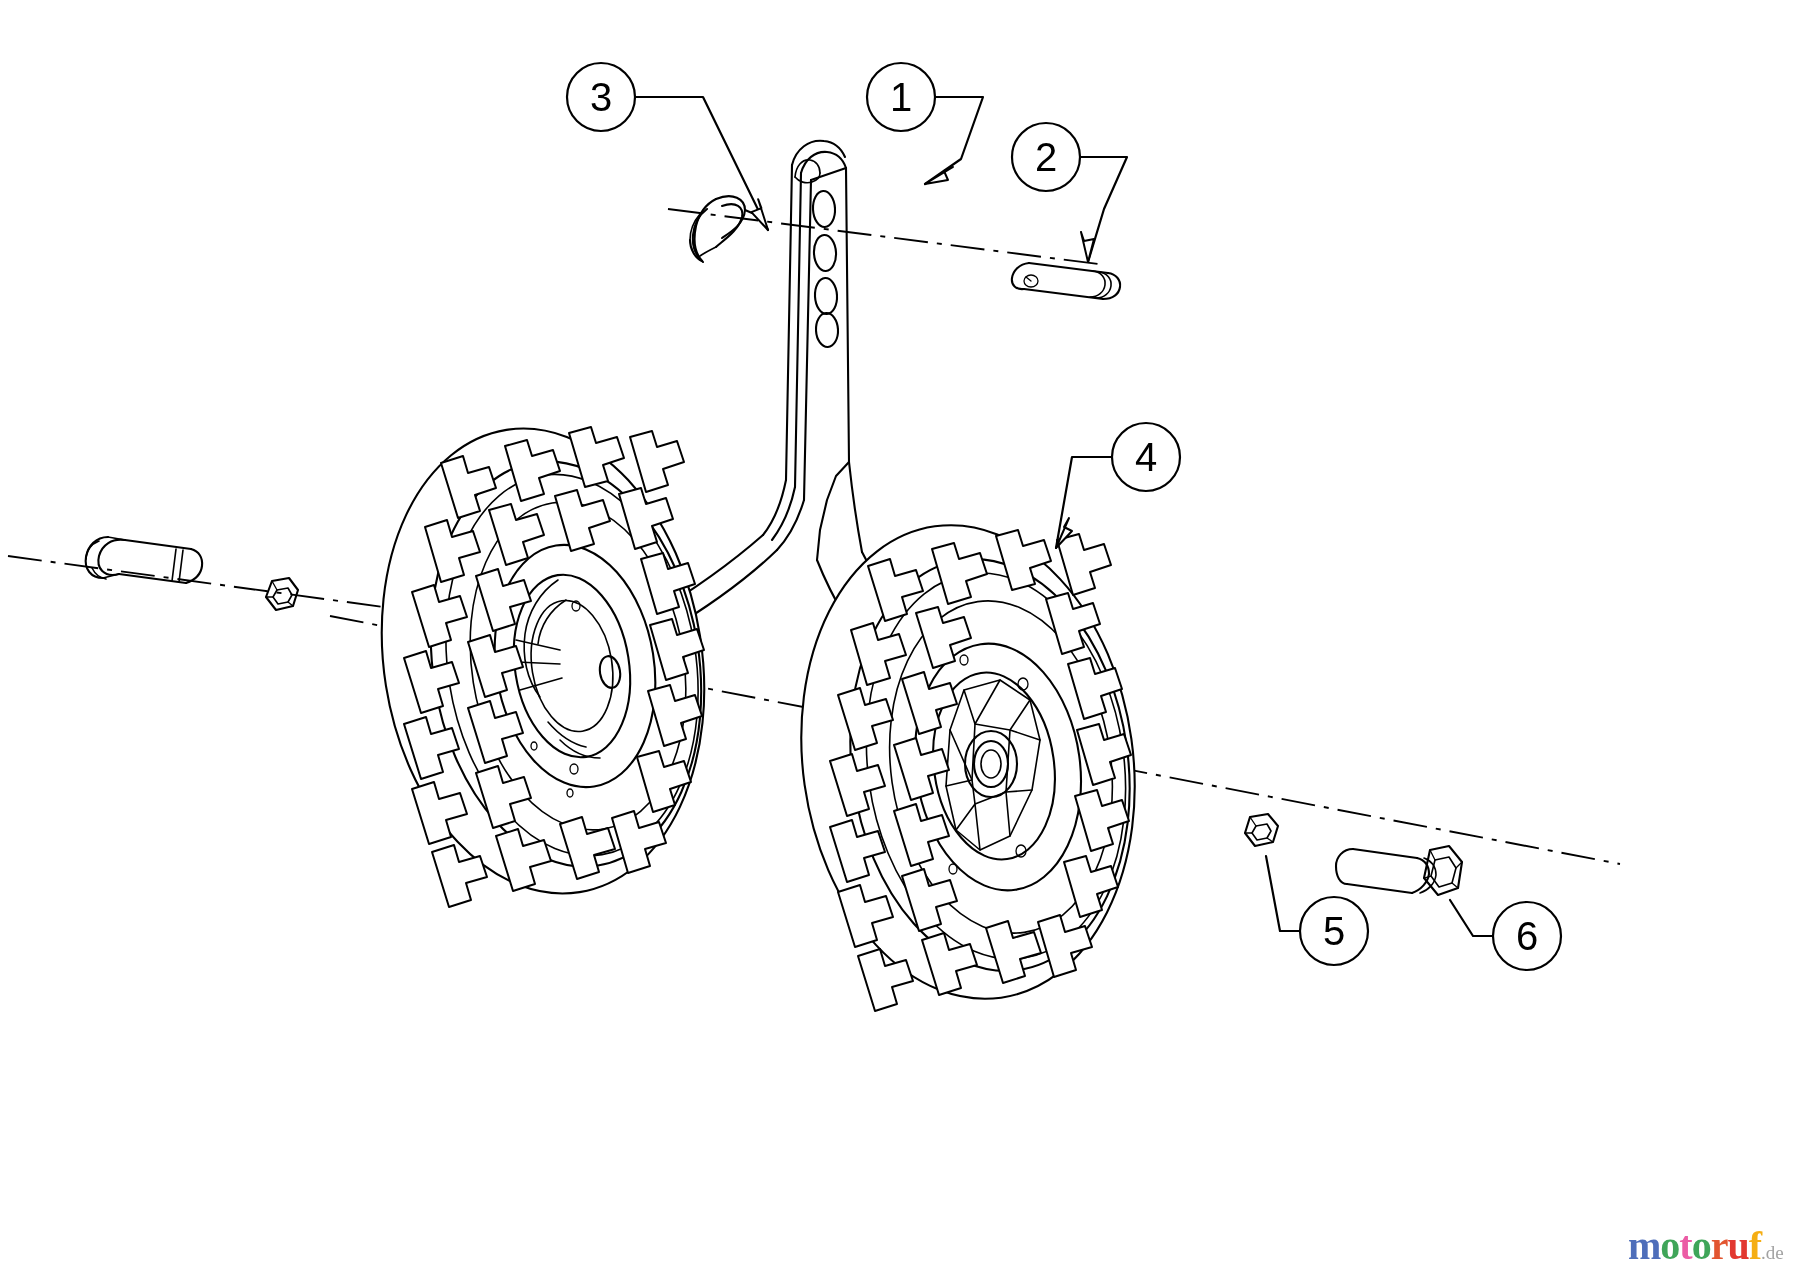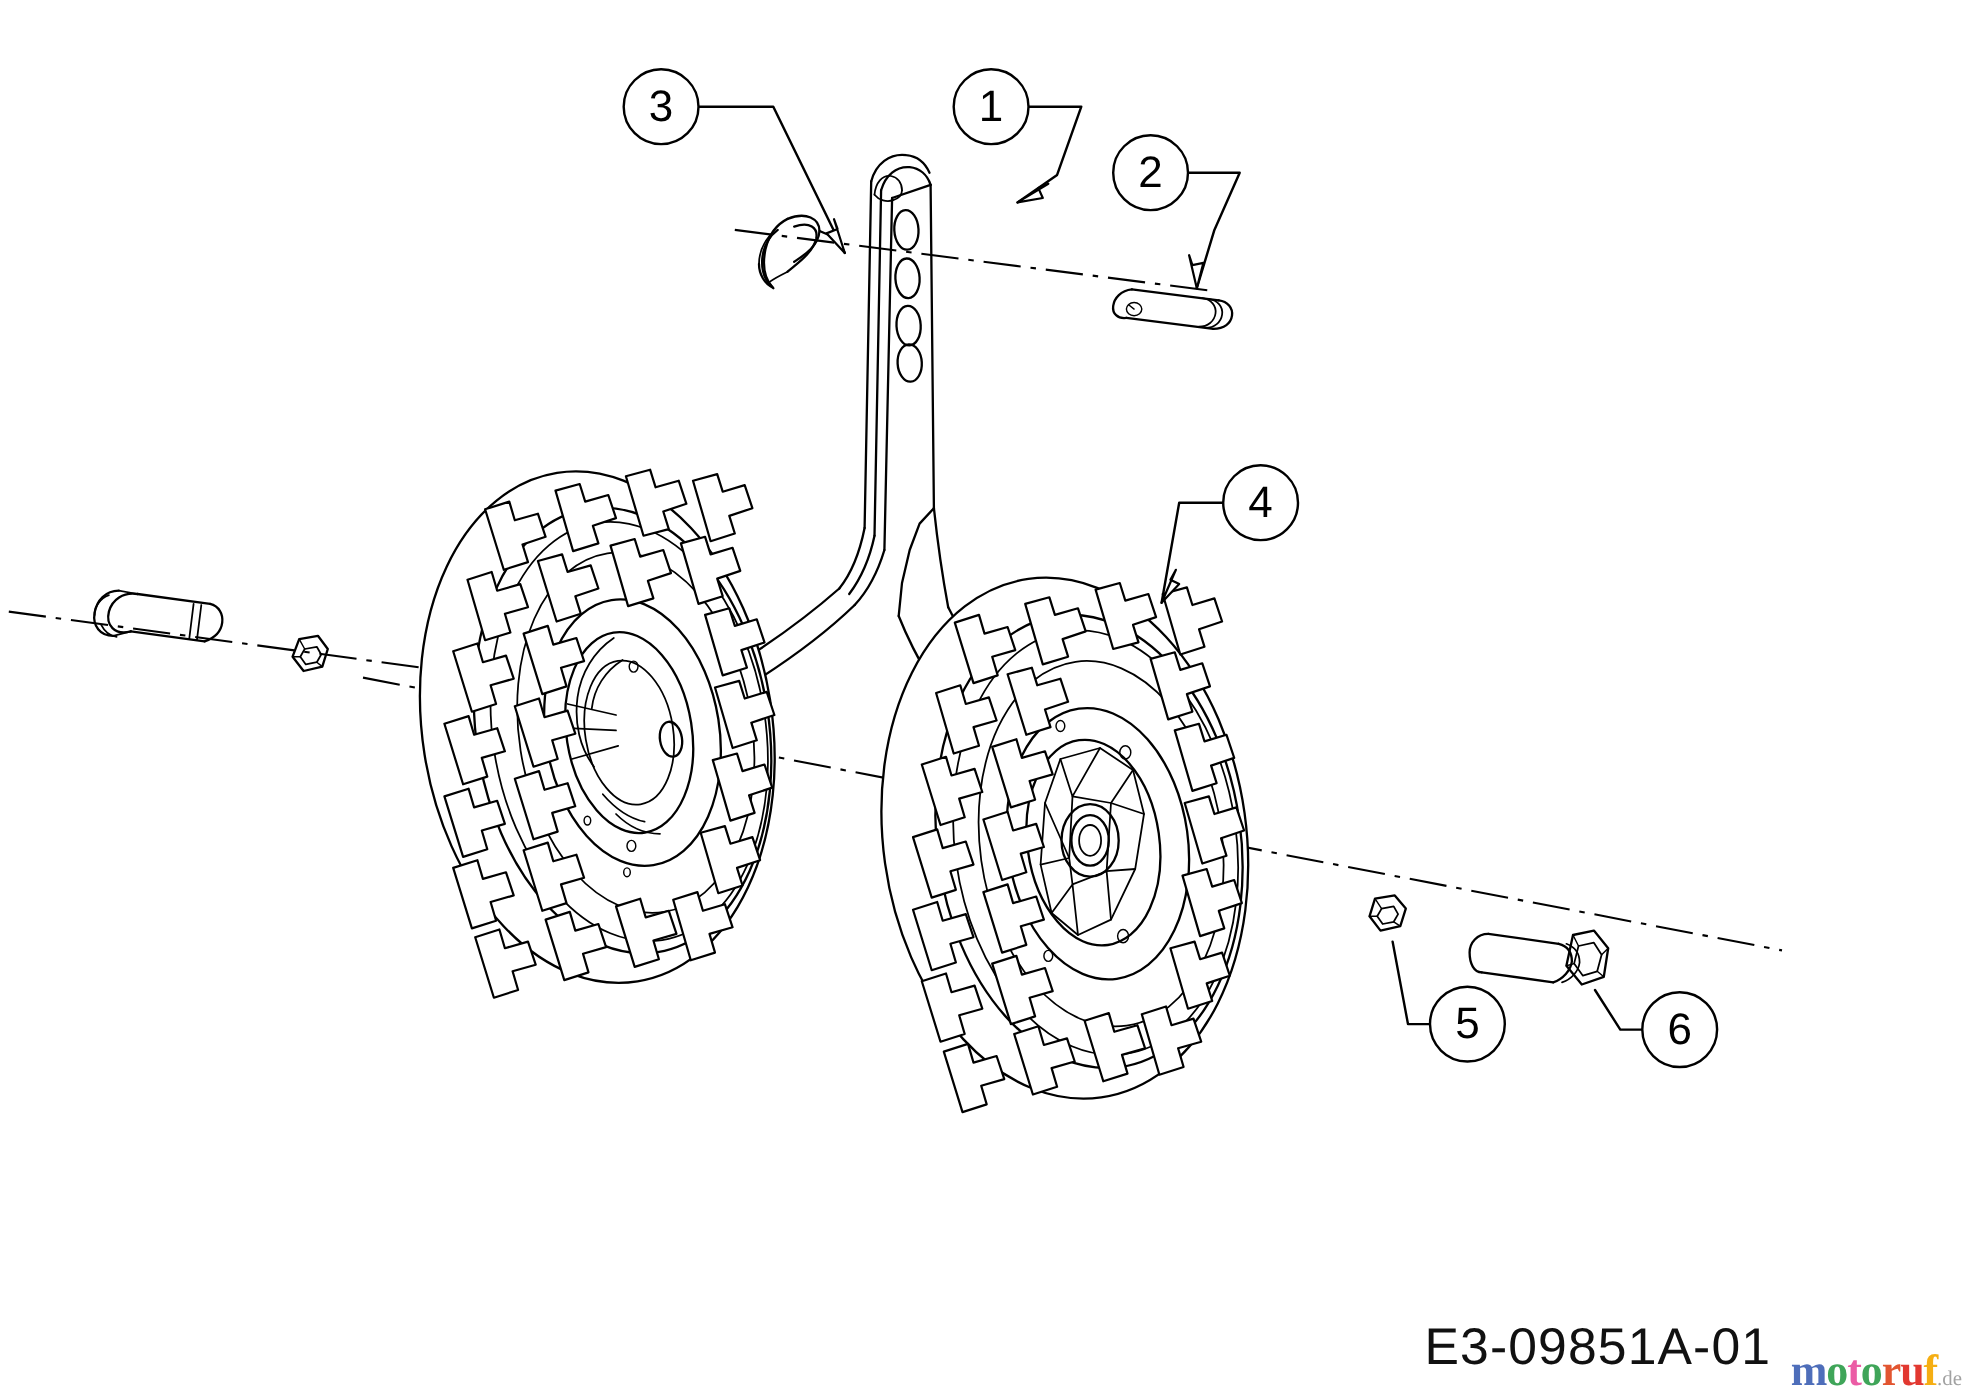--- a/index.html
+++ b/index.html
@@ -330,17 +330,16 @@
     </g>
   </svg>
 
   <div class="callout-num" style="left:567px;top:63px;">3</div>
   <div class="callout-num" style="left:867px;top:63px;">1</div>
   <div class="callout-num" style="left:1012px;top:123px;">2</div>
   <div class="callout-num" style="left:1112px;top:423px;">4</div>
   <div class="callout-num" style="left:1300px;top:897px;">5</div>
   <div class="callout-num" style="left:1493px;top:902px;">6</div>
 
-  <div id="caption">E3-09851A-01</div>
 
   <div id="watermark"><span style="color: rgb(63, 98, 181);">m</span><span style="color: rgb(47, 158, 75);">o</span><span style="color: rgb(234, 79, 158);">t</span><span style="color: rgb(47, 158, 75);">o</span><span style="color: rgb(224, 71, 31);">r</span><span style="color: rgb(224, 40, 31);">u</span><span style="color: rgb(245, 168, 0);">f</span><span class="wm-tld" style="color: rgb(154, 154, 154);">.de</span></div>
 
 </div>
 
 </body></html>

